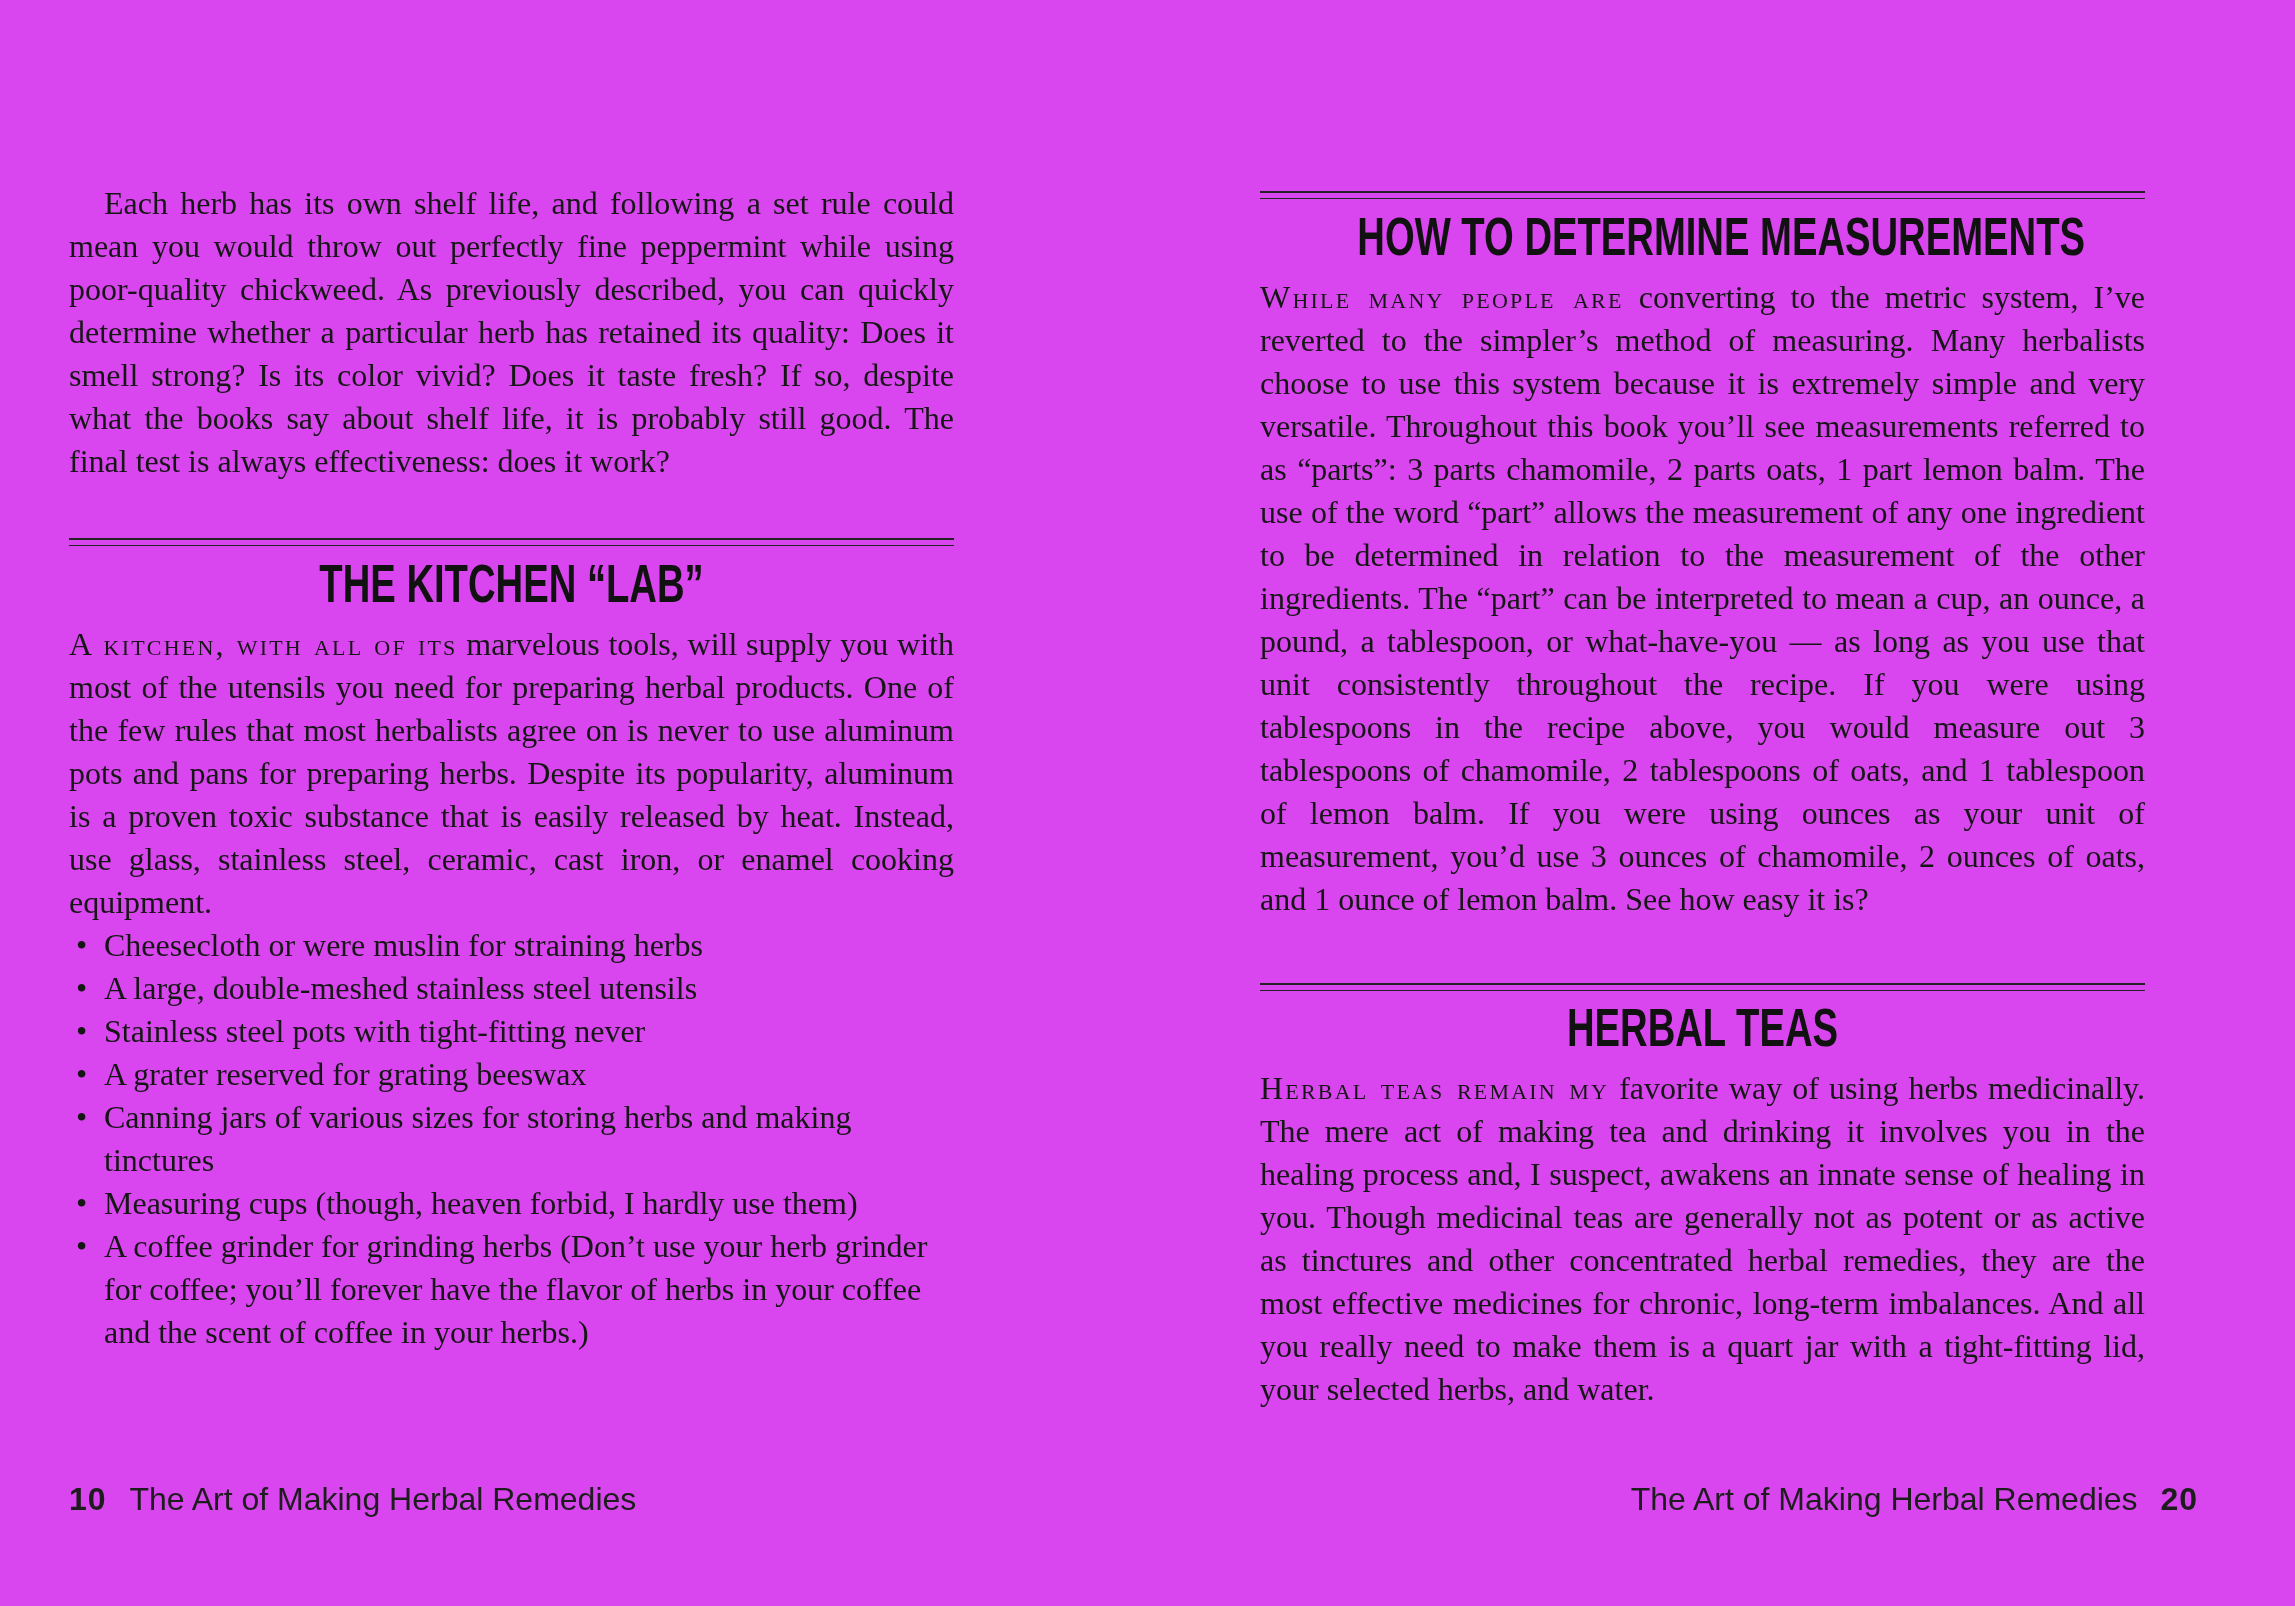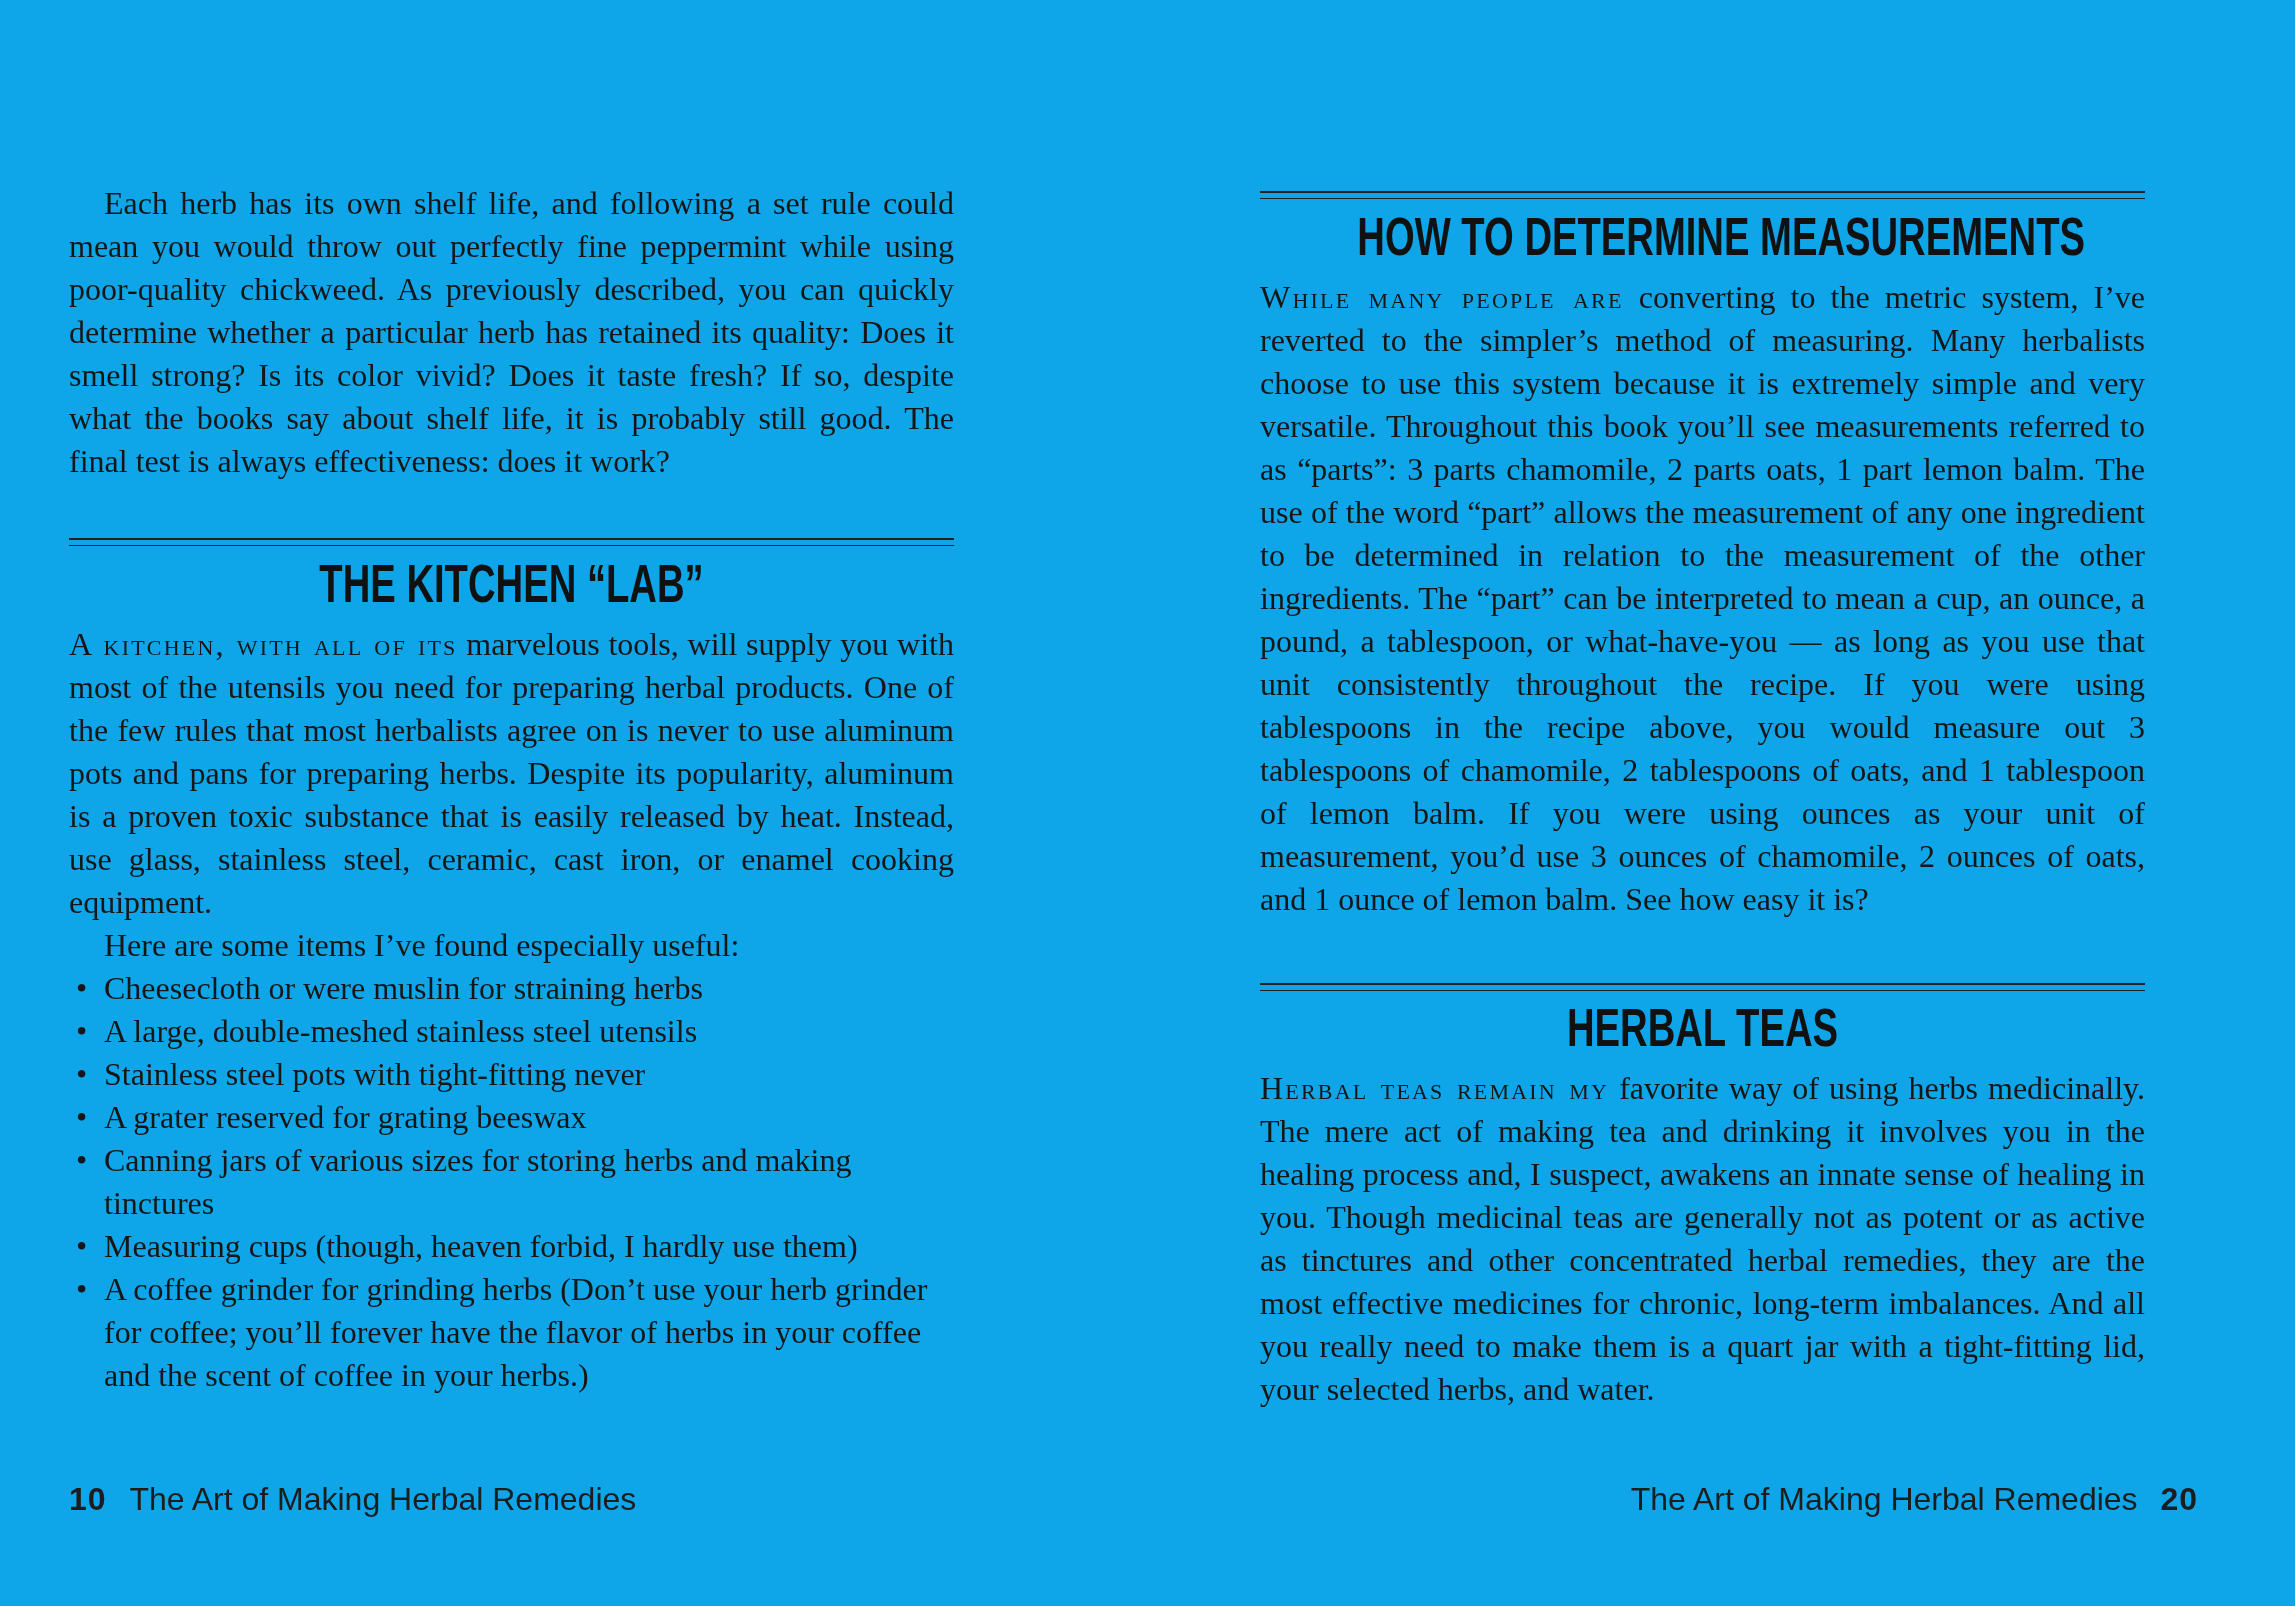--- a/index.html
+++ b/index.html
@@ -1,20 +1,20 @@
 <!DOCTYPE html>
 <html style="font-size:14px"><head>
 <meta charset="utf-8">
 <style>
   html, body { margin: 0; padding: 0; background: #e8e8e8; }
   .spread {
     position: relative;
     width: 2295px;
     height: 1607px;
-    background: #0ea5e9;
+    background: #d946ef;
     font-family: "Liberation Serif", serif;
     color: #161616;
     overflow: hidden;
   }
   .col {
     position: absolute;
     top: 0;
     width: 885px;
   }
   .col-left  { left: 69px; }
@@ -105,21 +105,20 @@
   <div class="col col-left">
 
     <p class="body-text indent intro-para">Each herb has its own shelf life, and following a set rule could mean you would throw out perfectly fine peppermint while using poor-quality chickweed. As previously described, you can quickly determine whether a particular herb has retained its quality: Does it smell strong? Is its color vivid? Does it taste fresh? If so, despite what the books say about shelf life, it is probably still good. The final test is always effectiveness: does it work?</p>
 
     <div class="divider rule-kitchen"></div>
 
     <h2 class="section-heading">THE KITCHEN “LAB”</h2>
 
     <p class="body-text section-body"><span class="lead">A kitchen, with all of its</span><span> marvelous tools, will supply you with most of the utensils you need for preparing herbal products. One of the few rules that most herbalists agree on is never to use aluminum pots and pans for preparing herbs. Despite its popularity, aluminum is a proven toxic substance that is easily released by heat. Instead, use glass, stainless steel, ceramic, cast iron, or enamel cooking equipment.</span></p>
 
-    <p class="body-text indent list-intro">Here are some items I’ve found especially useful:</p>
 
     <ul class="items">
       <li>
         <span class="bullet-marker">•</span>
         <span class="bullet-text">Cheesecloth or were muslin for straining herbs</span>
       </li>
       <li>
         <span class="bullet-marker">•</span>
         <span class="bullet-text">A large, double-meshed stainless steel utensils</span>
       </li>

